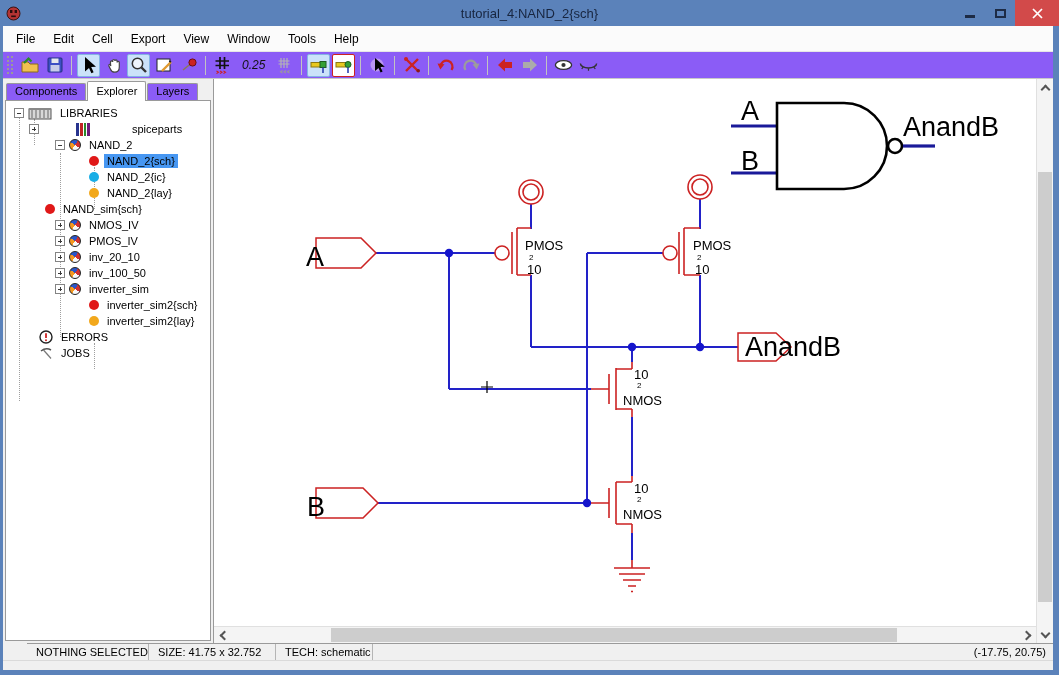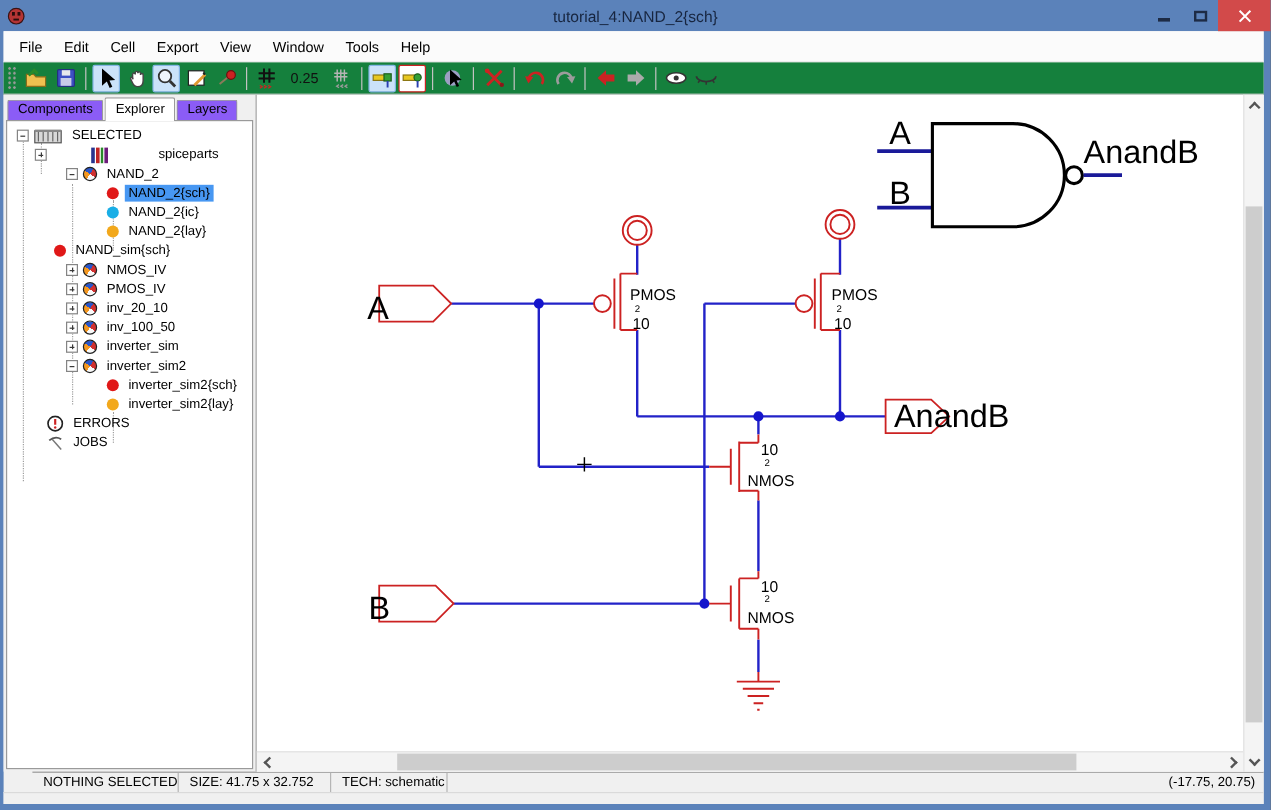--- a/index.html
+++ b/index.html
@@ -16,22 +16,22 @@
   .glyph-max { width:11px; height:9px; border:2px solid #1d2b45; background:transparent; }
 
   
   .shell { position:absolute; left:3px; right:6px; top:26px; bottom:5px; background:#f0f0f0;
            display:flex; flex-direction:column; }
 
   .menubar { height:26px; background:#fbfbfb; display:flex; align-items:center; padding-left:4px;
              border-bottom:1px solid #e6e6e6; }
   .menu-item { font-size:12px; color:#000; padding:4px 9px; }
 
-  .toolbar { height:27px; background:#15803d; border-bottom:1px solid #c9c9c9;
-             display:flex; align-items:center; padding-left:2px; }
+  .toolbar { height:27px; background:#8b5cf6; border-bottom:1px solid #c9c9c9;
+             display:flex; align-items:center; padding-left:2px;font-style:italic; }
   .tb-handle { width:8px; height:20px; margin:0 3px 0 1px;
                background-image:radial-gradient(#9a9a9a 1px, transparent 1.2px);
                background-size:4px 4px; }
   .tb-btn { width:23px; height:23px; display:flex; align-items:center; justify-content:center;
             border:1px solid transparent; border-radius:2px; margin:0 1px; }
   .tb-btn.sel { background:#cbe2f9; border-color:#84b4e4; }
   .tb-btn.redbox { border-color:#cc2222; background:#fff; }
   .tb-sep { width:1px; height:19px; background:#c2c2c2; margin:0 4px; }
   .tb-zoom { font-size:12px; color:#111; padding:0 7px; }
 
@@ -277,21 +277,21 @@
 
           <div class="trow d0">
             <span class="expand"></span>
             <span class="ticon">
                 <svg width="24" height="13" viewBox="0 0 24 13">
                   <rect x="1" y="2" width="22" height="10" fill="#d8d8d8" stroke="#555"></rect>
                   <path d="M4 3 V11 M8 3 V11 M12 3 V11 M16 3 V11 M20 3 V11" stroke="#666"></path>
                   <rect x="1" y="1" width="22" height="2" fill="#888"></rect>
                 </svg>
               </span>
-            <span class="tlabel">SELECTED</span>
+            <span class="tlabel">LIBRARIES</span>
           </div>
           <div class="trow d1">
             <span class="expand plus"></span>
             <span class="ticon books">
                 <i class="b1"></i>
                 <i class="b2"></i>
                 <i class="b3"></i>
                 <i class="b4"></i>
               </span>
             <span class="tlabel">spiceparts</span>
@@ -334,25 +334,20 @@
           </div>
           <div class="trow d2">
             <span class="expand plus"></span>
             <span class="ticon cellball"></span>
             <span class="tlabel">inv_100_50</span>
           </div>
           <div class="trow d2">
             <span class="expand plus"></span>
             <span class="ticon cellball"></span>
             <span class="tlabel">inverter_sim</span>
-          </div>
-          <div class="trow d2">
-            <span class="expand"></span>
-            <span class="ticon cellball"></span>
-            <span class="tlabel">inverter_sim2</span>
           </div>
           <div class="trow d3">
             <span class="ticon dot red"></span>
             <span class="tlabel">inverter_sim2{sch}</span>
           </div>
           <div class="trow d3">
             <span class="ticon dot orange"></span>
             <span class="tlabel">inverter_sim2{lay}</span>
           </div>
           <div class="trow dx">

